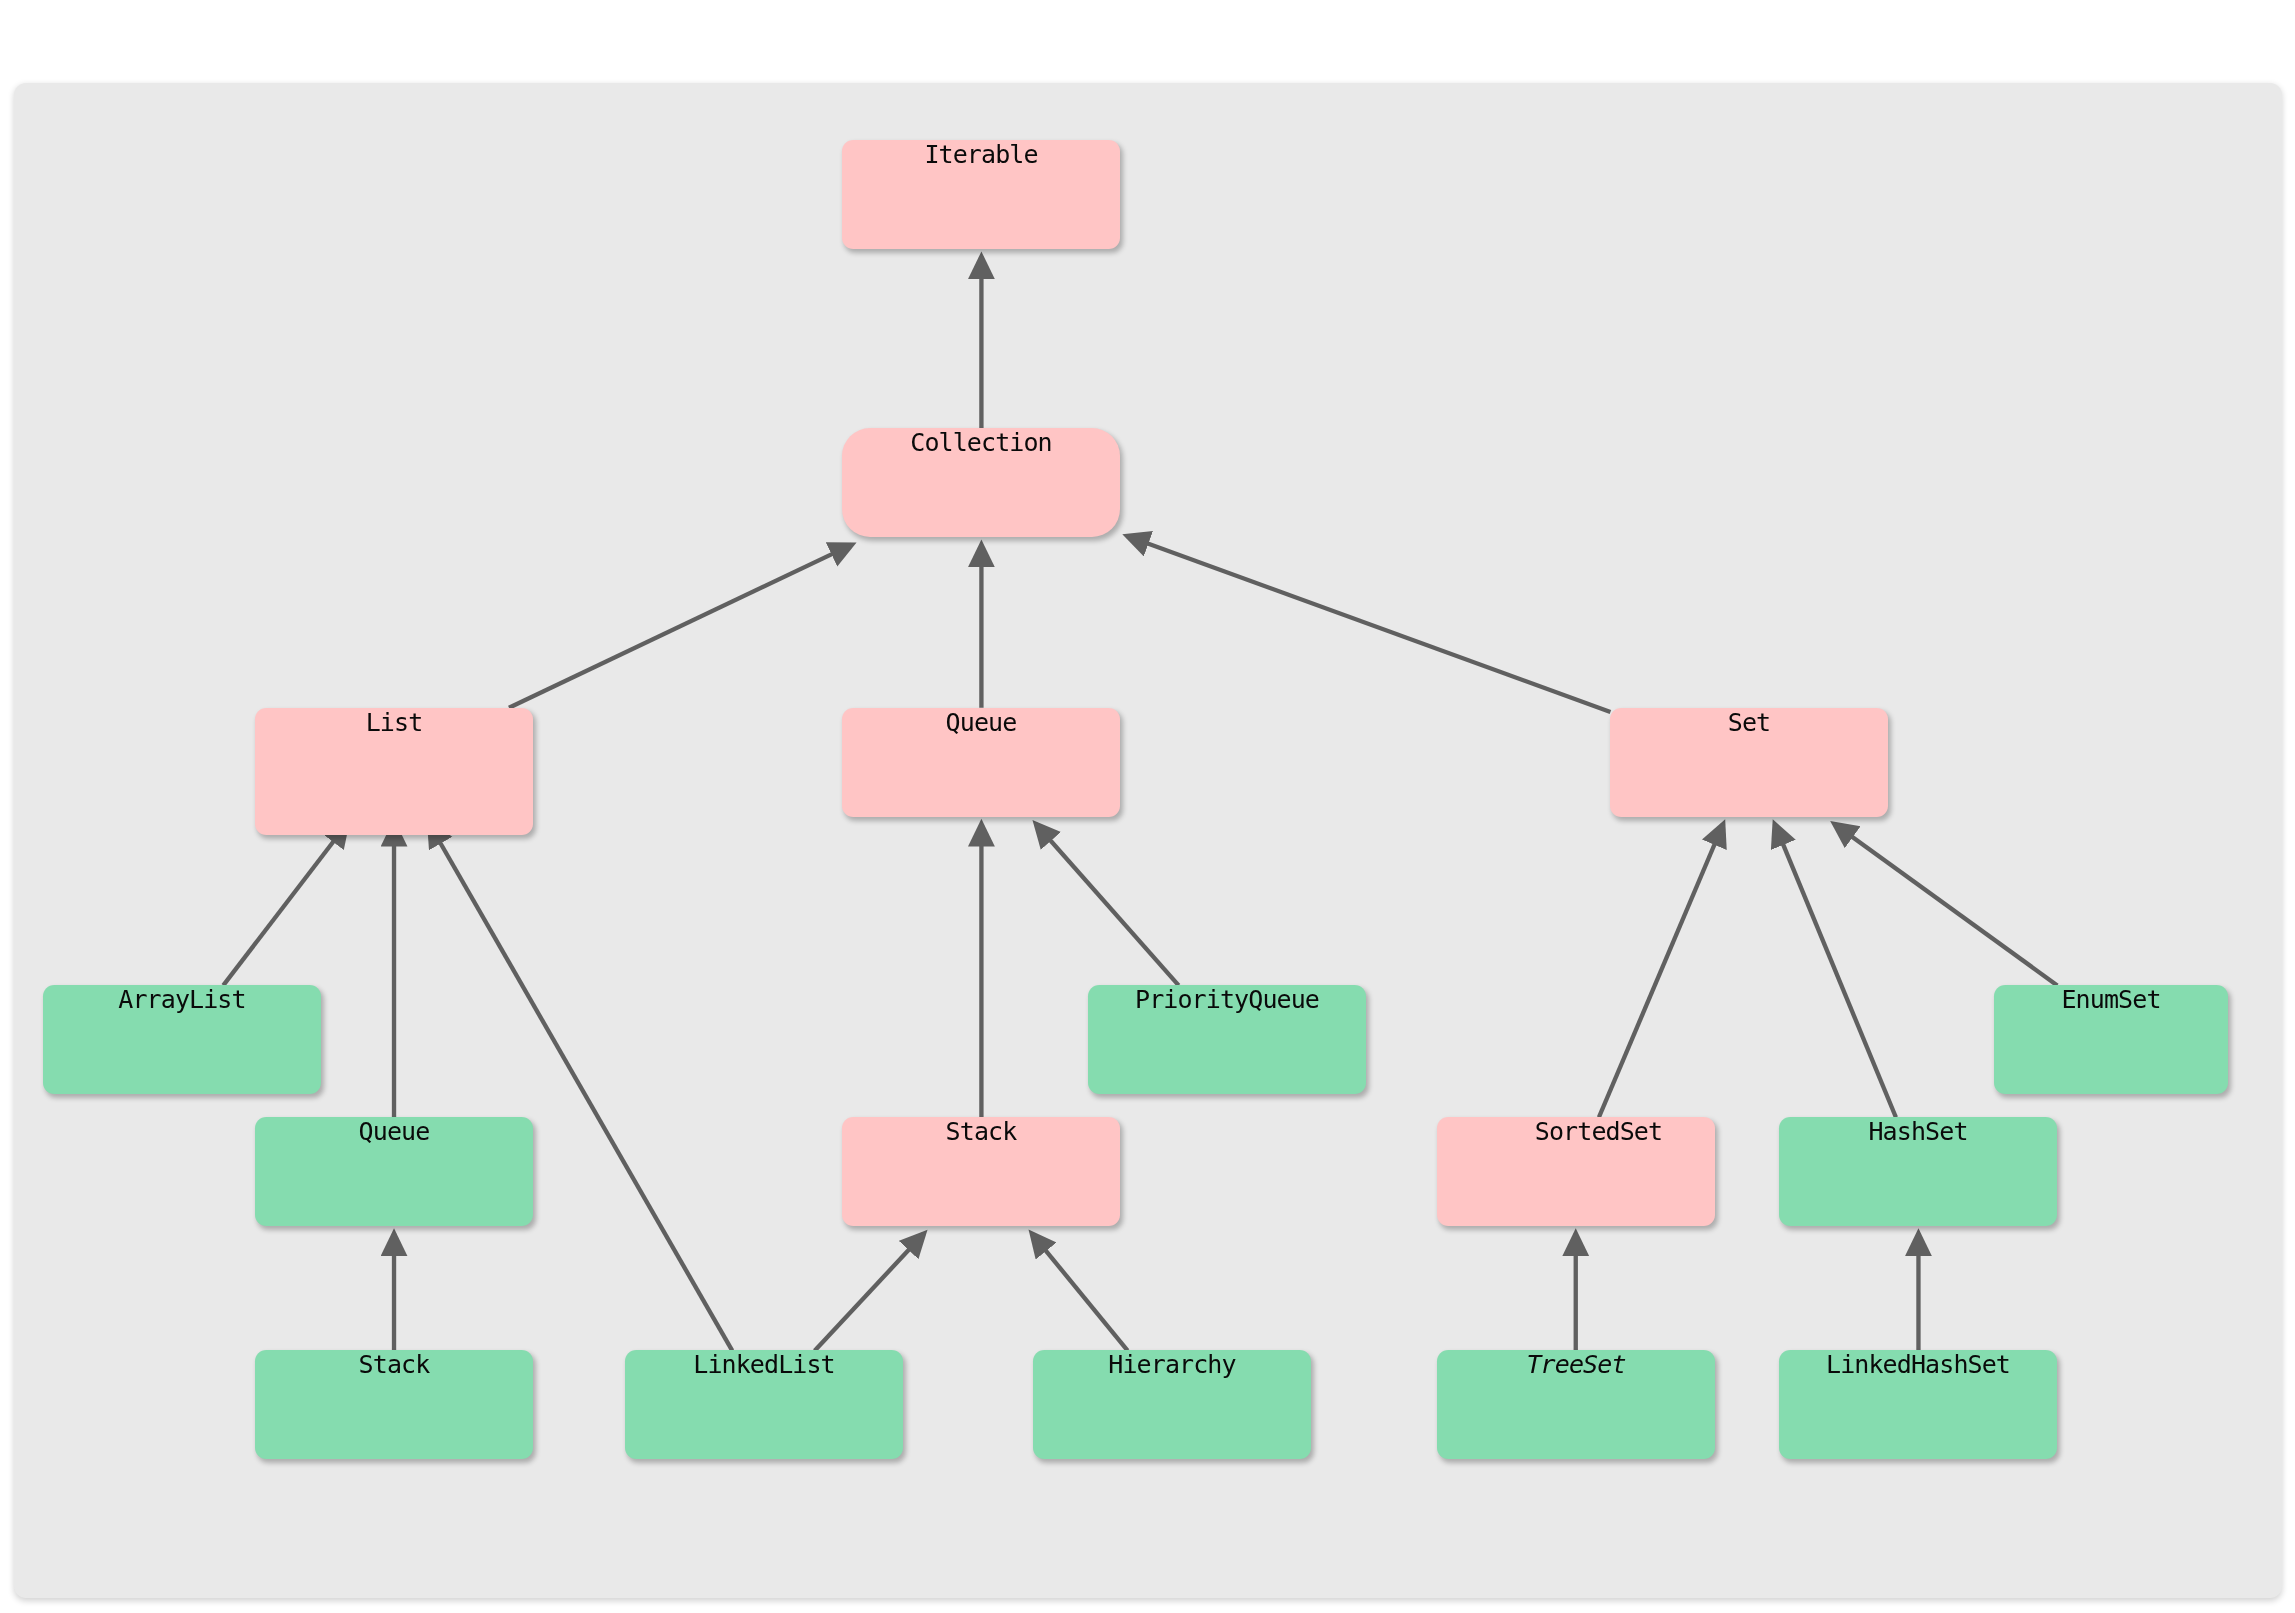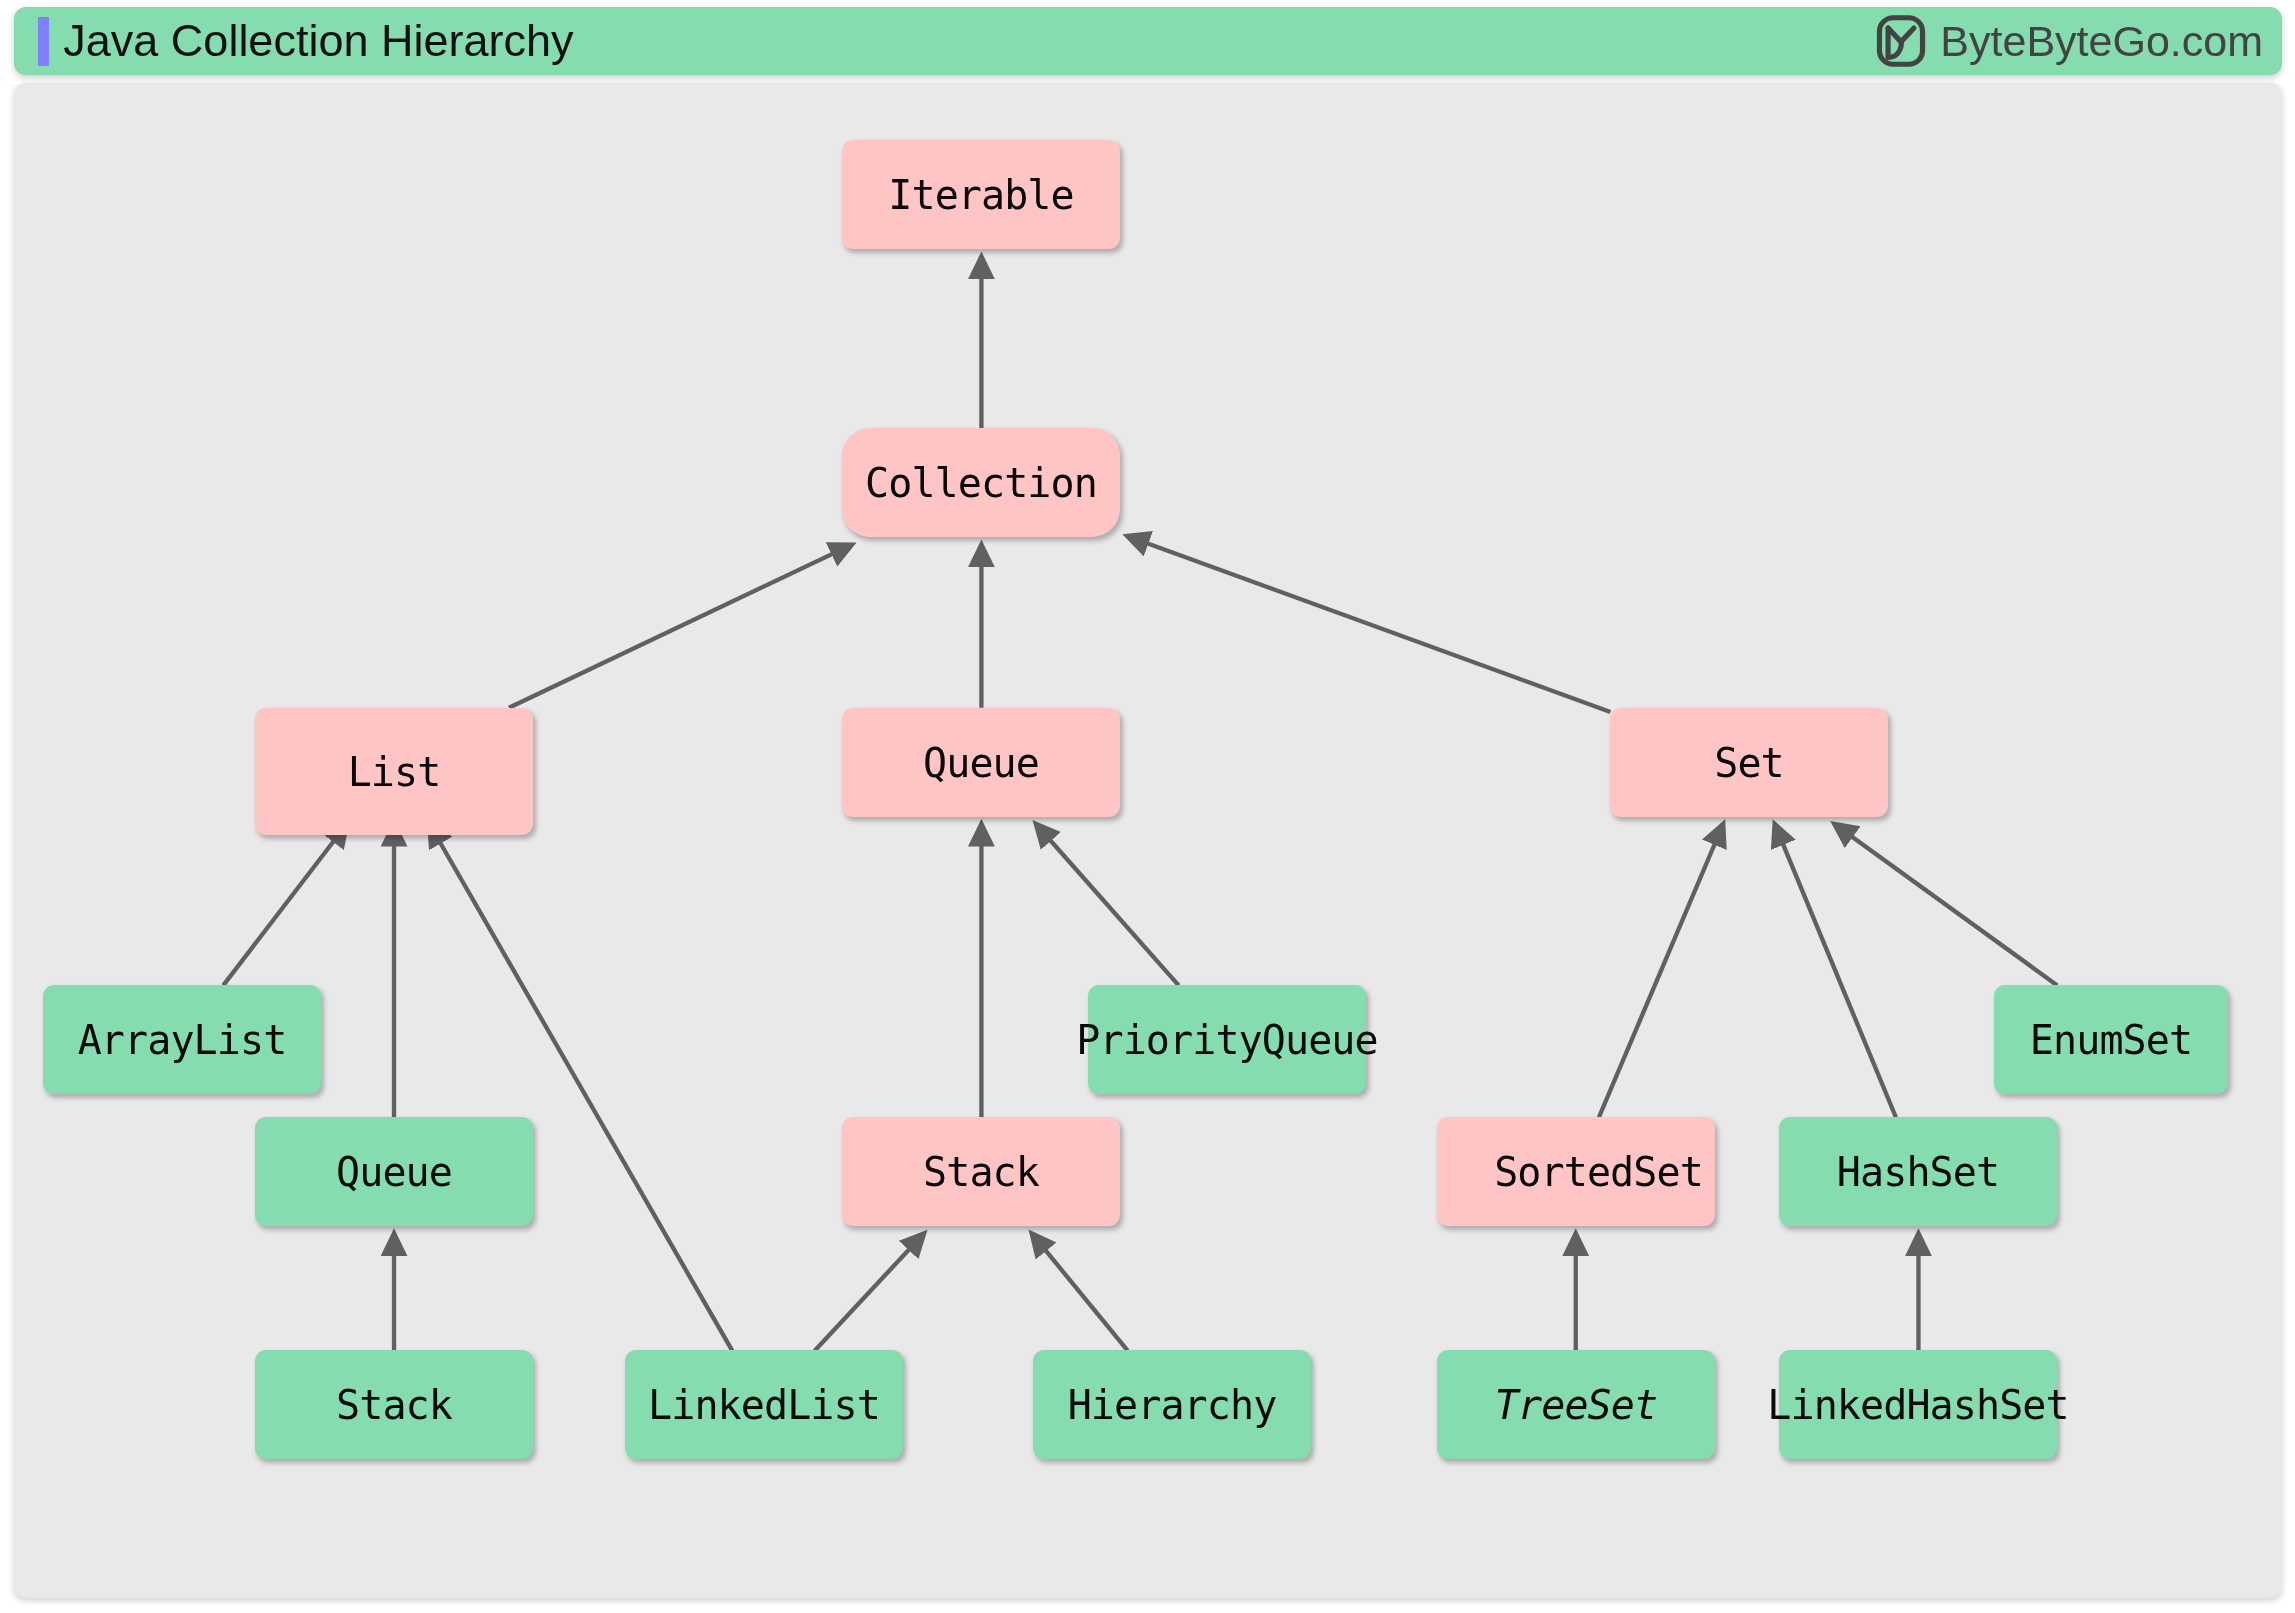--- a/index.html
+++ b/index.html
@@ -75,50 +75,38 @@
     left: 0;
     top: 0;
     width: 2268px;
     height: 1515px;
   }
   .node {
     position: absolute;
     box-sizing: border-box;
     border-radius: 11.3px;
     display: flex;
-    align-items: center;
+    align-items: flex-start;
     justify-content: center;
     box-shadow: 2.6px 3.5px 5.2px rgba(0,0,0,0.26);
     font-family: "DejaVu Sans Mono", "Liberation Mono", monospace;
-    font-size: 40px;
+    font-size: 25px;
     color: #0a0a0a;
     letter-spacing: -0.9px;
     white-space: nowrap;
     z-index: 3;
   }
   .node.iface { background: #FFC5C5; }
   .node.impl  { background: #85DCAF; }
 </style>
 </head>
 <body>
 
 <div id="page">
 
-  <div id="header">
-    <div id="title-accent"></div>
-    <div id="title-text">Java Collection Hierarchy</div>
-    <div id="brand">
-      <svg width="50" height="54" viewBox="0 0 58 62">
-        <rect x="4" y="4" width="50" height="54" rx="16" ry="16" fill="none" stroke="#434343" stroke-width="6"></rect>
-        <path d="M14 16 L29 32 L44 16" fill="none" stroke="#434343" stroke-width="6" stroke-linecap="round" stroke-linejoin="round"></path>
-        <path d="M14 16 L14 50 C30 50 30 32 29 32" fill="none" stroke="#434343" stroke-width="6" stroke-linecap="round" stroke-linejoin="round"></path>
-      </svg>
-      <div id="brand-text">ByteByteGo.com</div>
-    </div>
-  </div>
 
   <div id="canvas">
     <svg id="edges" viewBox="0 0 2614 1746">
       <defs>
         <marker id="arrowhead" markerWidth="7" markerHeight="7" refX="5.2" refY="3.1" orient="auto" markerUnits="strokeWidth">
           <path d="M0,0 L6.4,3.1 L0,6.2 Z" fill="#606060"></path>
         </marker>
       </defs>
       <g id="edge-group" stroke="#606060" stroke-width="5" fill="none" marker-end="url(#arrowhead)">
           <line x1="1115.0" y1="398.0" x2="1115.0" y2="200.0"></line>

